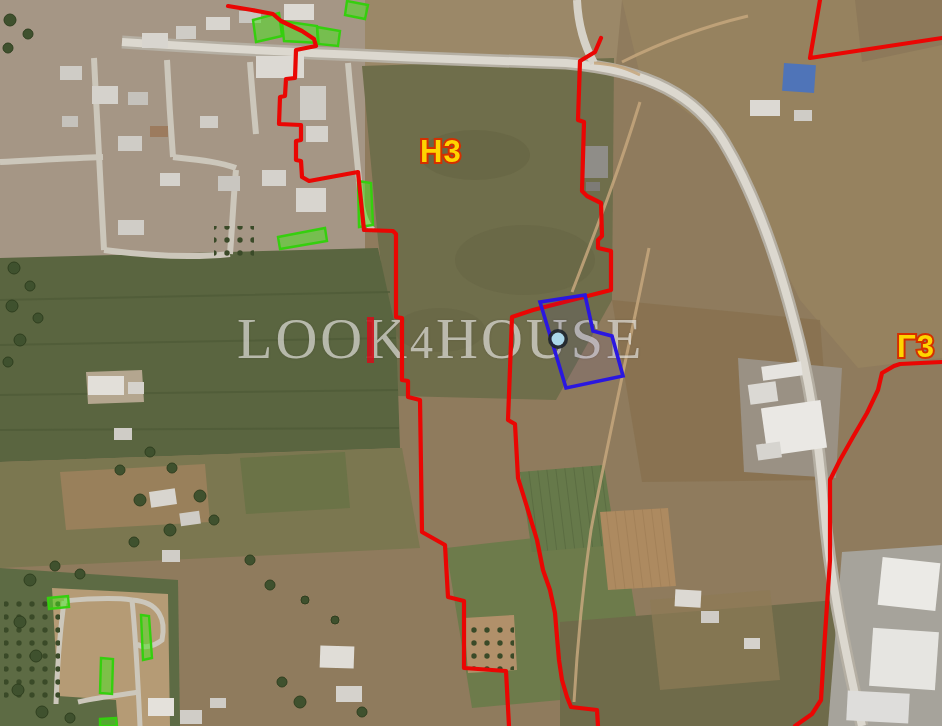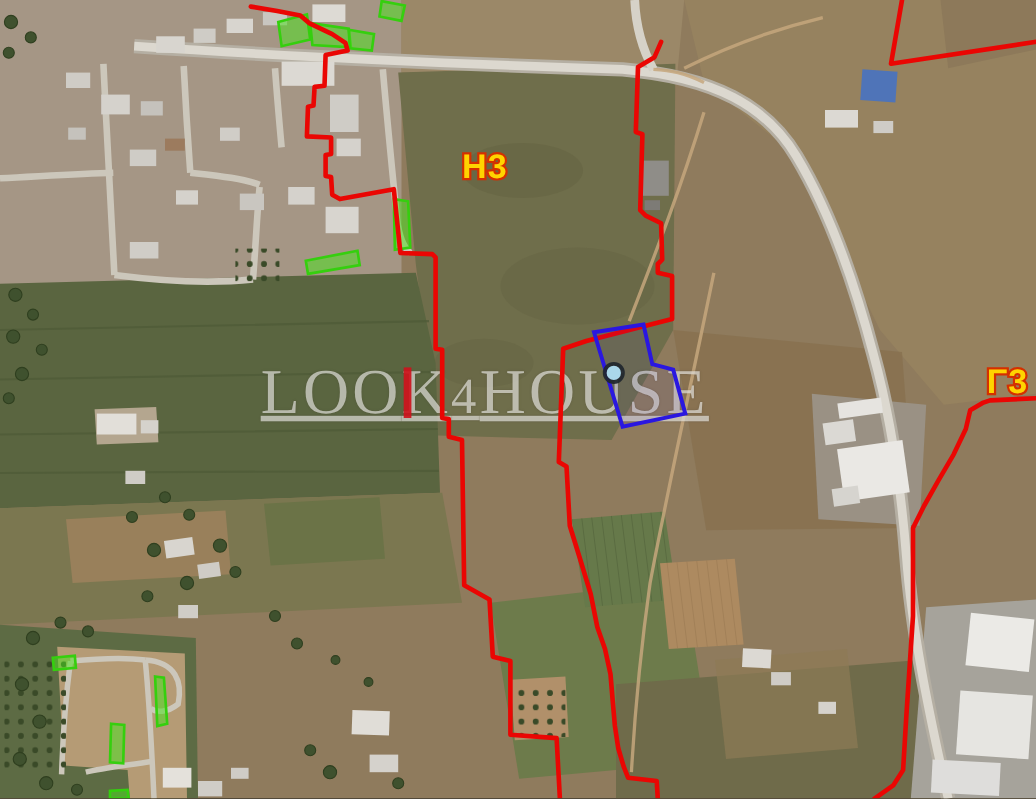--- a/index.html
+++ b/index.html
@@ -4,27 +4,27 @@
 <style>
   html,body{margin:0;padding:0;background:#1c1c1c;}
   .viewport{
     position:relative;width:942px;height:726px;overflow:hidden;
     background:#8f7b5d;font-family:"Liberation Sans",sans-serif;
   }
   .viewport svg{position:absolute;left:0;top:0;}
   svg.overlay{pointer-events:none;}
   
   .watermark{
-    position:absolute;left:237px;top:327px;height:62px;
+    position:absolute;left:237px;top:310px;height:62px;
     display:flex;align-items:baseline;line-height:1;
     font-family:"Liberation Serif","DejaVu Serif",serif;
     font-size:58px;letter-spacing:3px;
     color:rgba(250,250,246,0.60);
     text-shadow:0 0 2px rgba(70,60,50,0.35);
-    user-select:none;z-index:2;text-decoration:underline;
+    user-select:none;z-index:2;
   }
   .watermark .wm-k{position:relative;display:inline-block;}
   .watermark .k-stem{
     position:absolute;left:2px;top:7px;width:7px;height:46px;
     background:rgba(205,18,28,0.92);
   }
   .watermark .wm-4{font-size:46px;}
   svg.terrain{z-index:1;}
   svg.overlay{z-index:3;}
   .zone-label{

